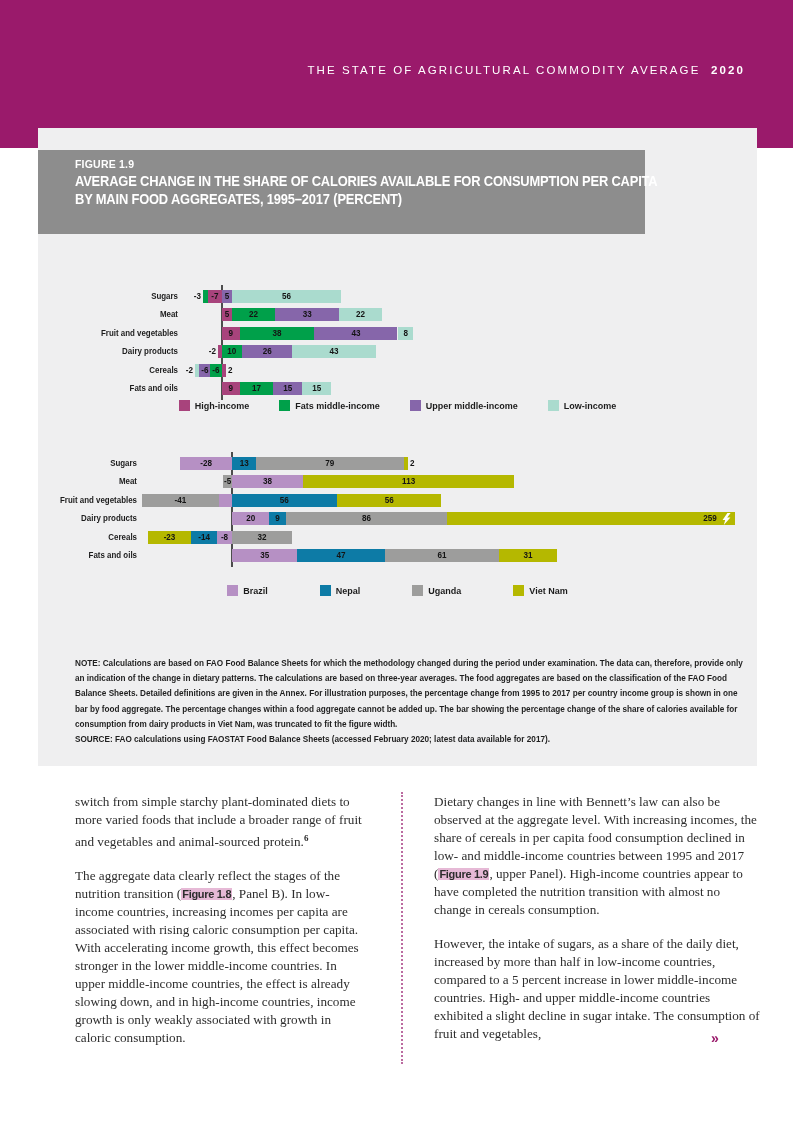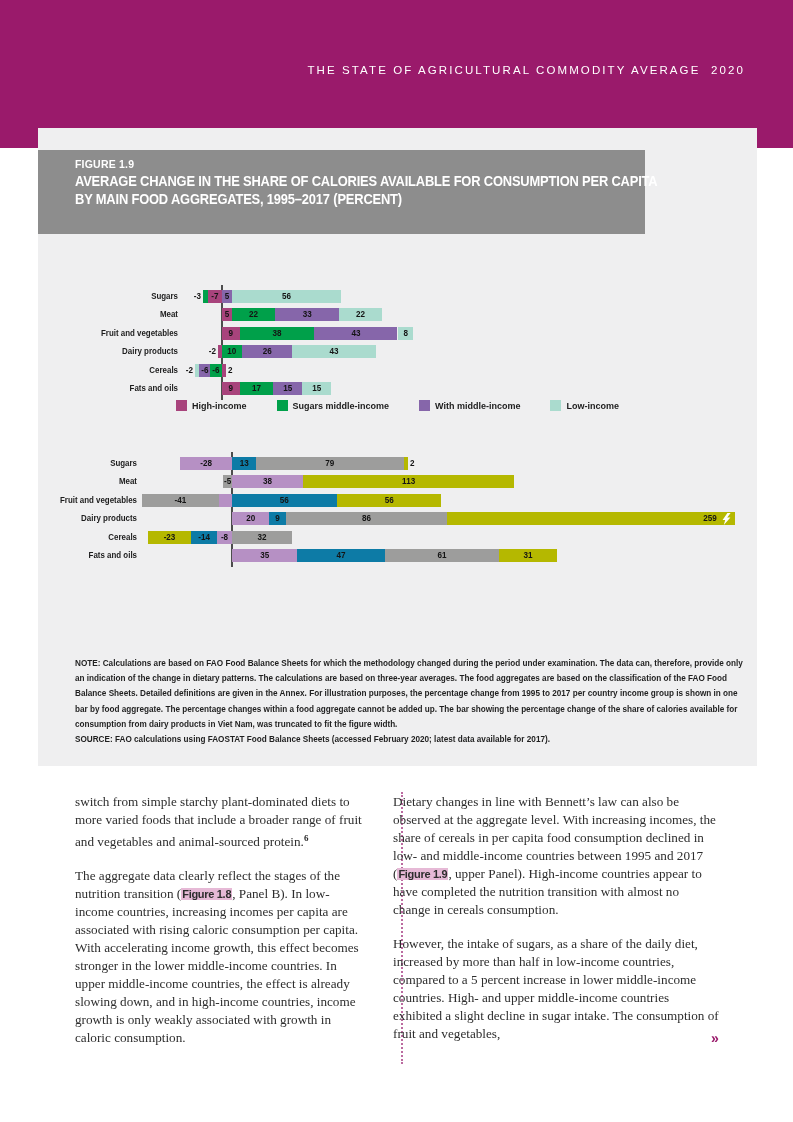--- a/index.html
+++ b/index.html
@@ -1,21 +1,21 @@
 <!DOCTYPE html>
 <html><head>
 <meta charset="utf-8">
 <style>
   html,body{margin:0;padding:0;background:#fff;}
   .page{position:relative;width:793px;height:1122px;background:#ffffff;overflow:hidden;
         font-family:"Liberation Sans",sans-serif;}
   .band{position:absolute;left:0;top:0;width:793px;height:148px;background:#9a1a6b;}
   .running-head{position:absolute;top:64px;right:48px;color:#ffffff;font-size:11.5px;
         letter-spacing:2.1px;white-space:nowrap;}
-  .running-head .yr{font-weight:400;}
+  .running-head .yr{font-weight:700;}
   .panel{position:absolute;left:38px;top:128px;width:719px;height:638px;background:#efeff0;}
   .titlebox{position:absolute;left:0;top:22px;width:607px;height:84px;background:#8d8d8d;color:#fff;}
   .fig-label{position:absolute;left:37px;top:8px;font-size:10.5px;font-weight:700;letter-spacing:.2px;}
   .fig-title{position:absolute;left:37px;top:22px;width:720px;font-size:15px;font-weight:700;
         line-height:17.5px;letter-spacing:-.2px;transform:scaleX(.86);transform-origin:0 0;}
   .chart{position:absolute;left:0;width:719px;height:115px;}
   #upper-chart{top:162px;}
   #lower-chart{top:329px;}
   .axis-line{position:absolute;width:2px;background:#4d4d4d;top:-5px;}
   .cat-label{position:absolute;text-align:right;font-size:9px;font-weight:700;color:#1c1c1c;
@@ -25,21 +25,21 @@
   .legend{position:absolute;left:0;width:719px;display:flex;justify-content:center;align-items:center;}
   #upper-legend{top:272px;gap:30px;padding-right:46px;}
   #lower-legend{top:457px;gap:52px;}
   .legend-item{display:flex;align-items:center;gap:5px;font-size:9px;font-weight:700;color:#1c1c1c;}
   .swatch{width:11px;height:11px;display:inline-block;}
   .notewrap{position:absolute;left:37px;top:527px;width:812px;transform:scaleX(.828);
         transform-origin:0 0;font-size:9.9px;font-weight:700;line-height:15.2px;color:#1f1f1f;}
   .bodycol{position:absolute;font-family:"Liberation Serif","DejaVu Serif",serif;
         font-size:13.2px;line-height:18px;color:#2d2d2d;}
   #col-left{left:75px;top:793px;width:292px;}
-  #col-right{left:393px;top:793px;width:326px;}
+  #col-right{left:434px;top:793px;width:326px;}
   .bodycol p{margin:0 0 16px 0;}
   .hl{background:#e6b9d6;font-family:"Liberation Sans",sans-serif;font-weight:700;
         font-size:11px;letter-spacing:-.3px;padding:0 1px;}
   .bodycol sup{font-weight:700;font-size:9px;}
   .divider{position:absolute;left:401px;top:792px;height:272px;width:0;border-left:2px dotted #bb6ba0;}
   .more-mark{position:absolute;left:711px;top:1030px;color:#9a1a6b;font-weight:700;font-size:14px;}
   .pagenum{position:absolute;left:0;top:1074px;width:793px;text-align:center;font-size:12px;
         font-weight:700;color:#33404c;}
   .pagenum .pbar{color:#8c4a2c;font-weight:700;padding:0 5px;}
 </style>
@@ -120,25 +120,25 @@
         <div class="seg" style="left: 264px; width: 29.3px; top: 92px; background: rgb(170, 219, 206);"></div>
         <div class="seg-label" style="top: 92px; left: 264px; width: 29.3px; text-align: center; transform: scaleX(0.9);">15</div>
       </div>
     <div class="legend" id="upper-legend">
         <div class="legend-item">
           <div class="swatch" style="background: rgb(168, 67, 124);"></div>
           <div class="">High-income</div>
         </div>
         <div class="legend-item">
           <div class="swatch" style="background: rgb(0, 160, 74);"></div>
-          <div class="">Sugars middle-income</div>
+          <div class="">Fats middle-income</div>
         </div>
         <div class="legend-item">
           <div class="swatch" style="background: rgb(134, 102, 170);"></div>
-          <div class="">With middle-income</div>
+          <div class="">Upper middle-income</div>
         </div>
         <div class="legend-item">
           <div class="swatch" style="background: rgb(170, 219, 206);"></div>
           <div class="">Low-income</div>
         </div>
       </div>
 
     <div class="chart" id="lower-chart">
         <div class="axis-line" style="left: 193px; height: 115px;"></div>
         <div class="cat-label" style="left: 0px; width: 99px; top: 0px;">Sugars</div>
@@ -192,20 +192,38 @@
         <div class="cat-label" style="left: 0px; width: 99px; top: 92px;">Fats and oils</div>
         <div class="seg" style="left: 194px; width: 65.5px; top: 92px; background: rgb(182, 144, 196);"></div>
         <div class="seg-label" style="top: 92px; left: 194px; width: 65.5px; text-align: center; transform: scaleX(0.9);">35</div>
         <div class="seg" style="left: 259.4px; width: 87.9px; top: 92px; background: rgb(13, 123, 166);"></div>
         <div class="seg-label" style="top: 92px; left: 259.4px; width: 87.9px; text-align: center; transform: scaleX(0.9);">47</div>
         <div class="seg" style="left: 347.3px; width: 114.1px; top: 92px; background: rgb(157, 157, 156);"></div>
         <div class="seg-label" style="top: 92px; left: 347.3px; width: 114.1px; text-align: center; transform: scaleX(0.9);">61</div>
         <div class="seg" style="left: 461.4px; width: 58px; top: 92px; background: rgb(181, 184, 0);"></div>
         <div class="seg-label" style="top: 92px; left: 461.4px; width: 58px; text-align: center; transform: scaleX(0.9);">31</div>
       </div>
+    <div class="legend" id="lower-legend">
+        <div class="legend-item">
+          <div class="swatch" style="background: rgb(182, 144, 196);"></div>
+          <div class="">Brazil</div>
+        </div>
+        <div class="legend-item">
+          <div class="swatch" style="background: rgb(13, 123, 166);"></div>
+          <div class="">Nepal</div>
+        </div>
+        <div class="legend-item">
+          <div class="swatch" style="background: rgb(157, 157, 156);"></div>
+          <div class="">Uganda</div>
+        </div>
+        <div class="legend-item">
+          <div class="swatch" style="background: rgb(181, 184, 0);"></div>
+          <div class="">Viet Nam</div>
+        </div>
+      </div>
 
     <div class="notewrap">
       <div>NOTE: Calculations are based on FAO Food Balance Sheets for which the methodology changed during the period under examination. The data can, therefore, provide only an indication of the change in dietary patterns. The calculations are based on three-year averages. The food aggregates are based on the classification of the FAO Food Balance Sheets. Detailed definitions are given in the Annex. For illustration purposes, the percentage change from 1995 to 2017 per country income group is shown in one bar by food aggregate. The percentage changes within a food aggregate cannot be added up. The bar showing the percentage change of the share of calories available for consumption from dairy products in Viet Nam, was truncated to fit the figure width.</div>
       <div>SOURCE: FAO calculations using FAOSTAT Food Balance Sheets (accessed February 2020; latest data available for 2017).</div>
     </div>
   </div>
 
   <div class="bodycol" id="col-left">
       <p><span>switch from simple starchy plant-dominated diets to more varied foods that include a broader range of fruit and vegetables and animal-sourced protein.</span><sup>6</sup></p>
       <p><span>The aggregate data clearly reflect the stages of the nutrition transition (</span><span class="hl">Figure 1.8</span><span>, Panel B). In low-income countries, increasing incomes per capita are associated with rising caloric consumption per capita. With accelerating income growth, this effect becomes stronger in the lower middle-income countries. In upper middle-income countries, the effect is already slowing down, and in high-income countries, income growth is only weakly associated with growth in caloric consumption.</span></p>

